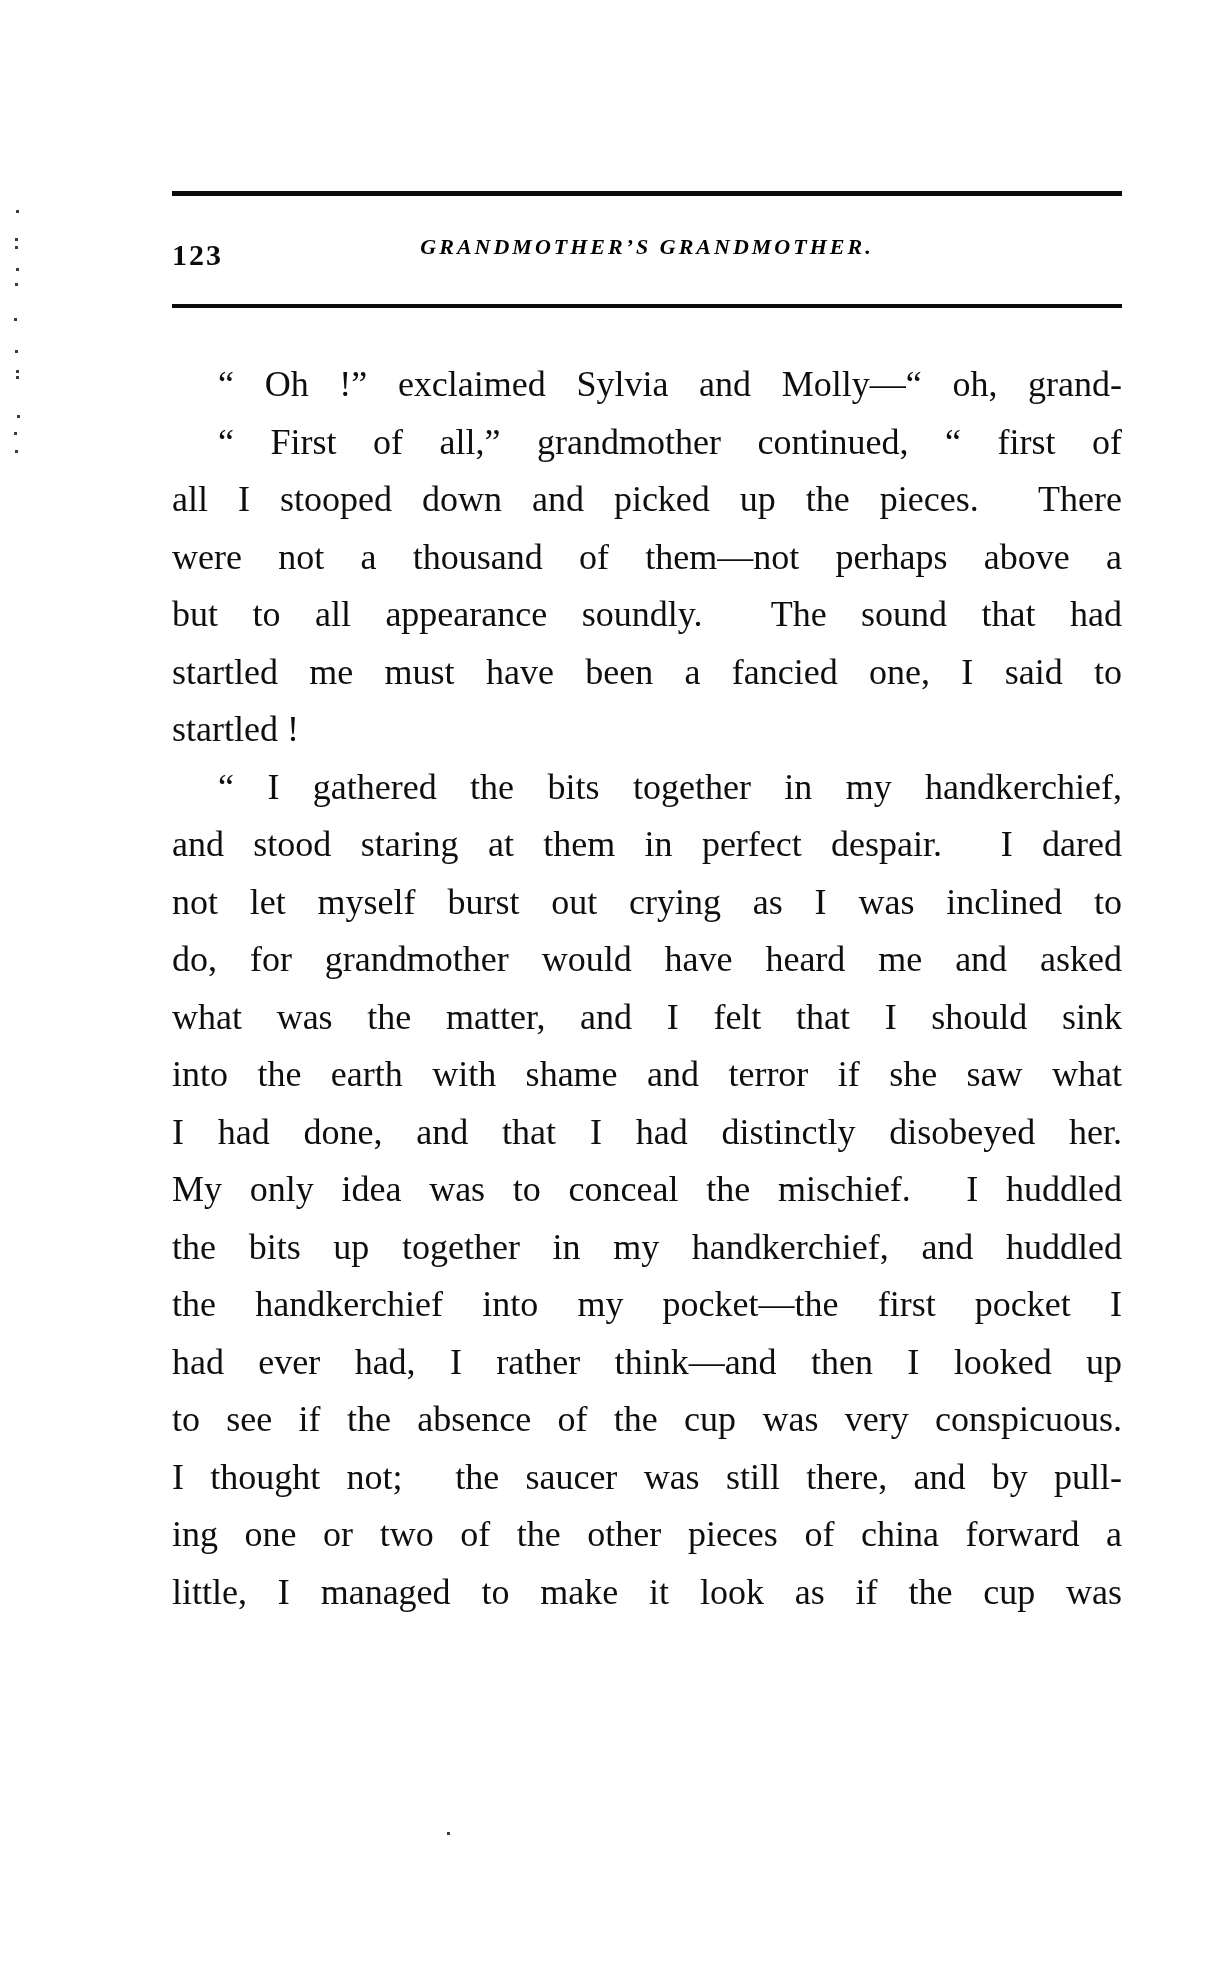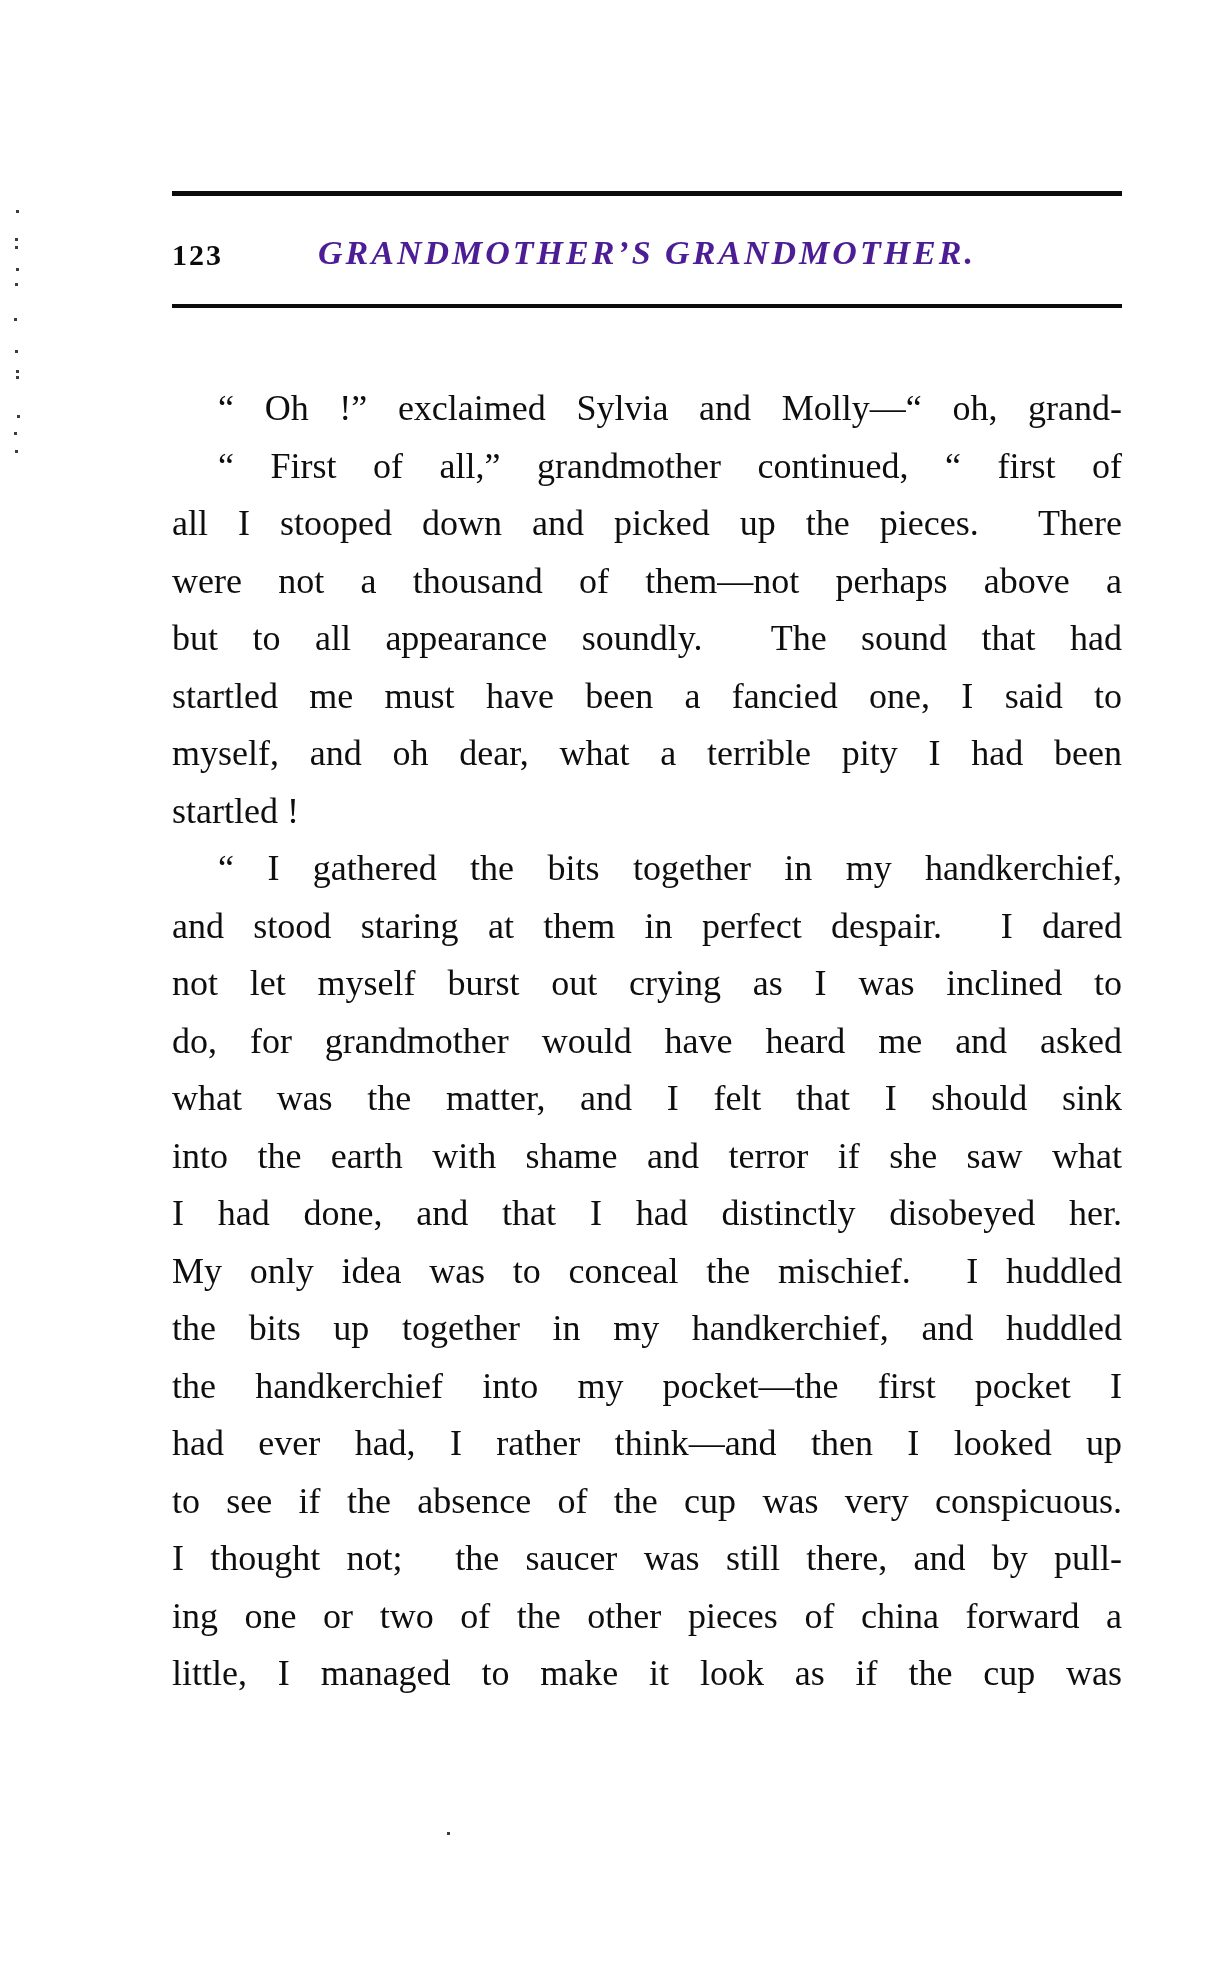--- a/index.html
+++ b/index.html
@@ -21,23 +21,23 @@
   .rule-top { top: 191px; height: 5px; }
   .rule-mid { top: 304px; height: 4px; }
   .running-head {
     position: absolute;
     left: 172px;
     top: 234px;
     width: 950px;
     text-align: center;
     font-style: italic;
     font-weight: bold;
-    font-size: 34px;
+    font-size: 22px;
     letter-spacing: 3px;
-    color: #4c1d95;
+    color: #000000;
     white-space: nowrap;
   }
   .folio {
     position: absolute;
     left: 172px;
     top: 238px;
     width: 930px;
     text-align: left;
     font-weight: bold;
     font-size: 30px;
@@ -45,21 +45,20 @@
     color: #0b0b0b;
   }
   .body-text {
     position: absolute;
     left: 172px;
     top: 356px;
     width: 950px;
     font-size: 36px;
     line-height: 57.5px;
     color: #0e0e0e;
-    margin-top: 24px;
   }
   .line { text-align: left; }
   .line.j { text-align: justify; text-align-last: justify; }
   .line.indent { text-indent: 46px; }
   .line i { font-style: italic; }
   .dot {
     position: absolute;
     width: 3px;
     height: 3px;
     background: #1a1a1a;
@@ -79,21 +78,20 @@
 
   <div class="rule rule-mid"></div>
 
   <div class="body-text">
       <div class="line j indent"><span>“ Oh !” exclaimed Sylvia and Molly—“ oh, grand-</span></div>
       <div class="line j indent"><span>“ First of all,” grandmother continued, “ first of</span></div>
       <div class="line j"><span>all I stooped down and picked up the pieces.&nbsp; There</span></div>
       <div class="line j"><span>were not a thousand of them—not perhaps above a</span></div>
       <div class="line j"><span>but to all appearance soundly.&nbsp; The sound that had</span></div>
       <div class="line j"><span>startled me must have been a fancied one, I said to</span></div>
-      <div class="line j"><span>myself, and oh dear, what a terrible pity I had been</span></div>
       <div class="line"><span>startled !</span></div>
       <div class="line j indent"><span>“ I gathered the bits together in my handkerchief,</span></div>
       <div class="line j"><span>and stood staring at them in perfect despair.&nbsp; I dared</span></div>
       <div class="line j"><span>not let myself burst out crying as I was inclined to</span></div>
       <div class="line j"><span>do, for grandmother would have heard me and asked</span></div>
       <div class="line j"><span>what was the matter, and I felt that I should sink</span></div>
       <div class="line j"><span>into the earth with shame and terror if she saw what</span></div>
       <div class="line j"><span>I had done, and that I had distinctly disobeyed her.</span></div>
       <div class="line j"><span>My only idea was to conceal the mischief.&nbsp; I huddled</span></div>
       <div class="line j"><span>the bits up together in my handkerchief, and huddled</span></div>

